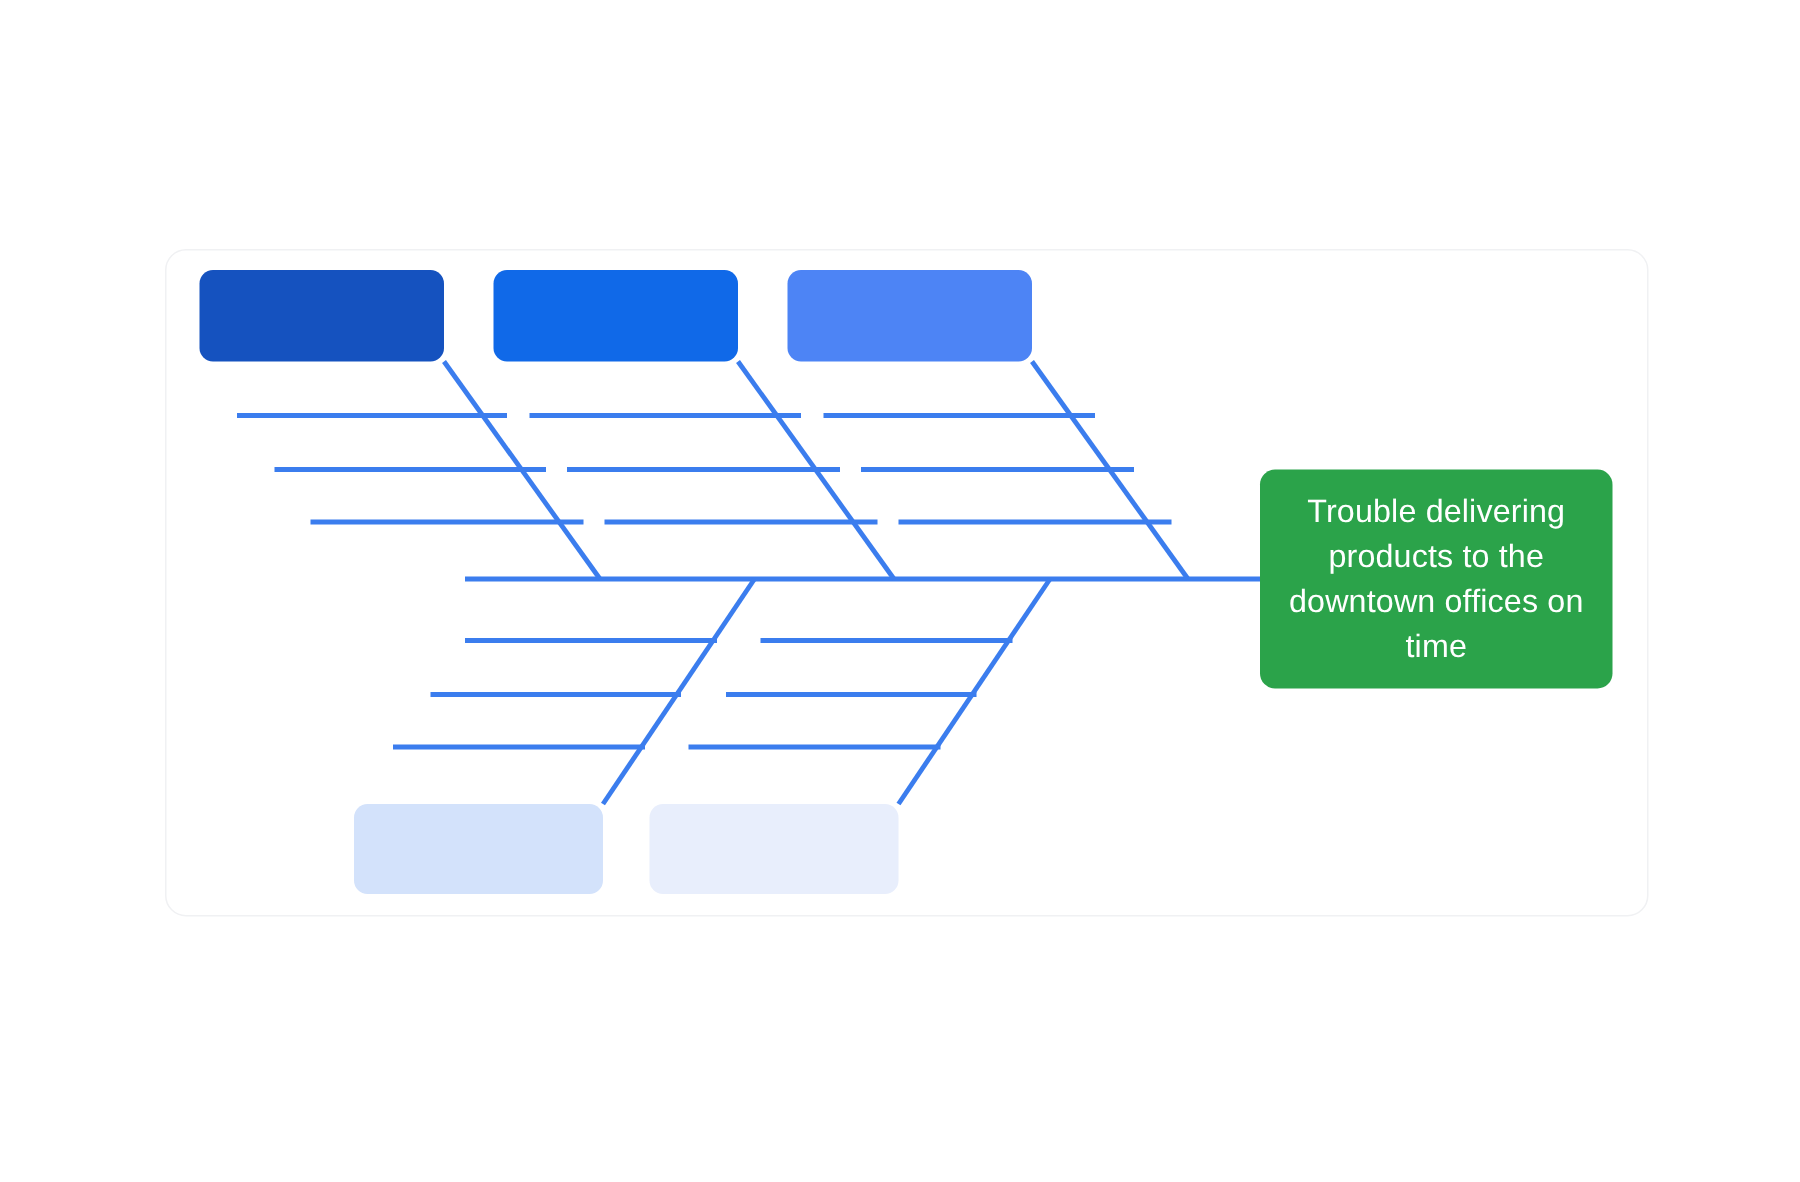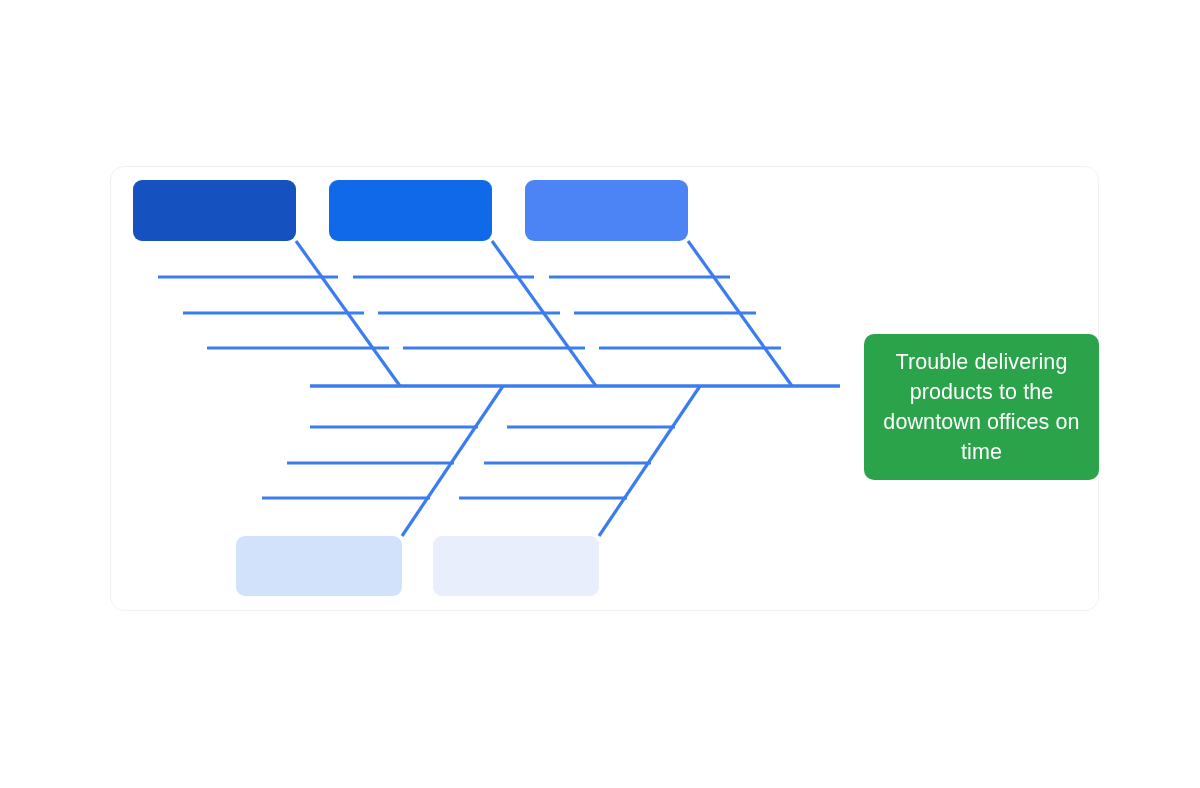--- a/index.html
+++ b/index.html
@@ -127,17 +127,17 @@
         <span></span>
       </div>
       <div class="cat-box" style="left: 236px; top: 536px; width: 166px; height: 60px; background: rgb(211, 226, 251);">
         <span></span>
       </div>
       <div class="cat-box" style="left: 433px; top: 536px; width: 166px; height: 60px; background: rgb(232, 238, 252);">
         <span></span>
       </div>
     </div>
 
-  <div id="effect-box" style="left: 864px; top: 313px; width: 235px; height: 146px; background: rgb(43, 163, 74); color: rgb(255, 255, 255); margin-top: 21px;">
+  <div id="effect-box" style="left: 840px; top: 313px; width: 235px; height: 146px; background: rgb(43, 163, 74); color: rgb(255, 255, 255);">
     <span class="effect-text">Trouble delivering products to the downtown offices on time</span>
   </div>
 
 </div>
 
 </body></html>

